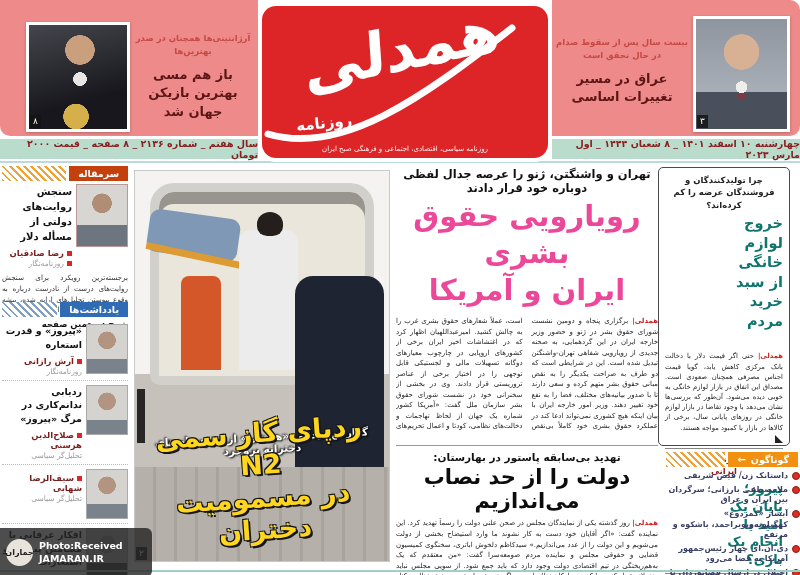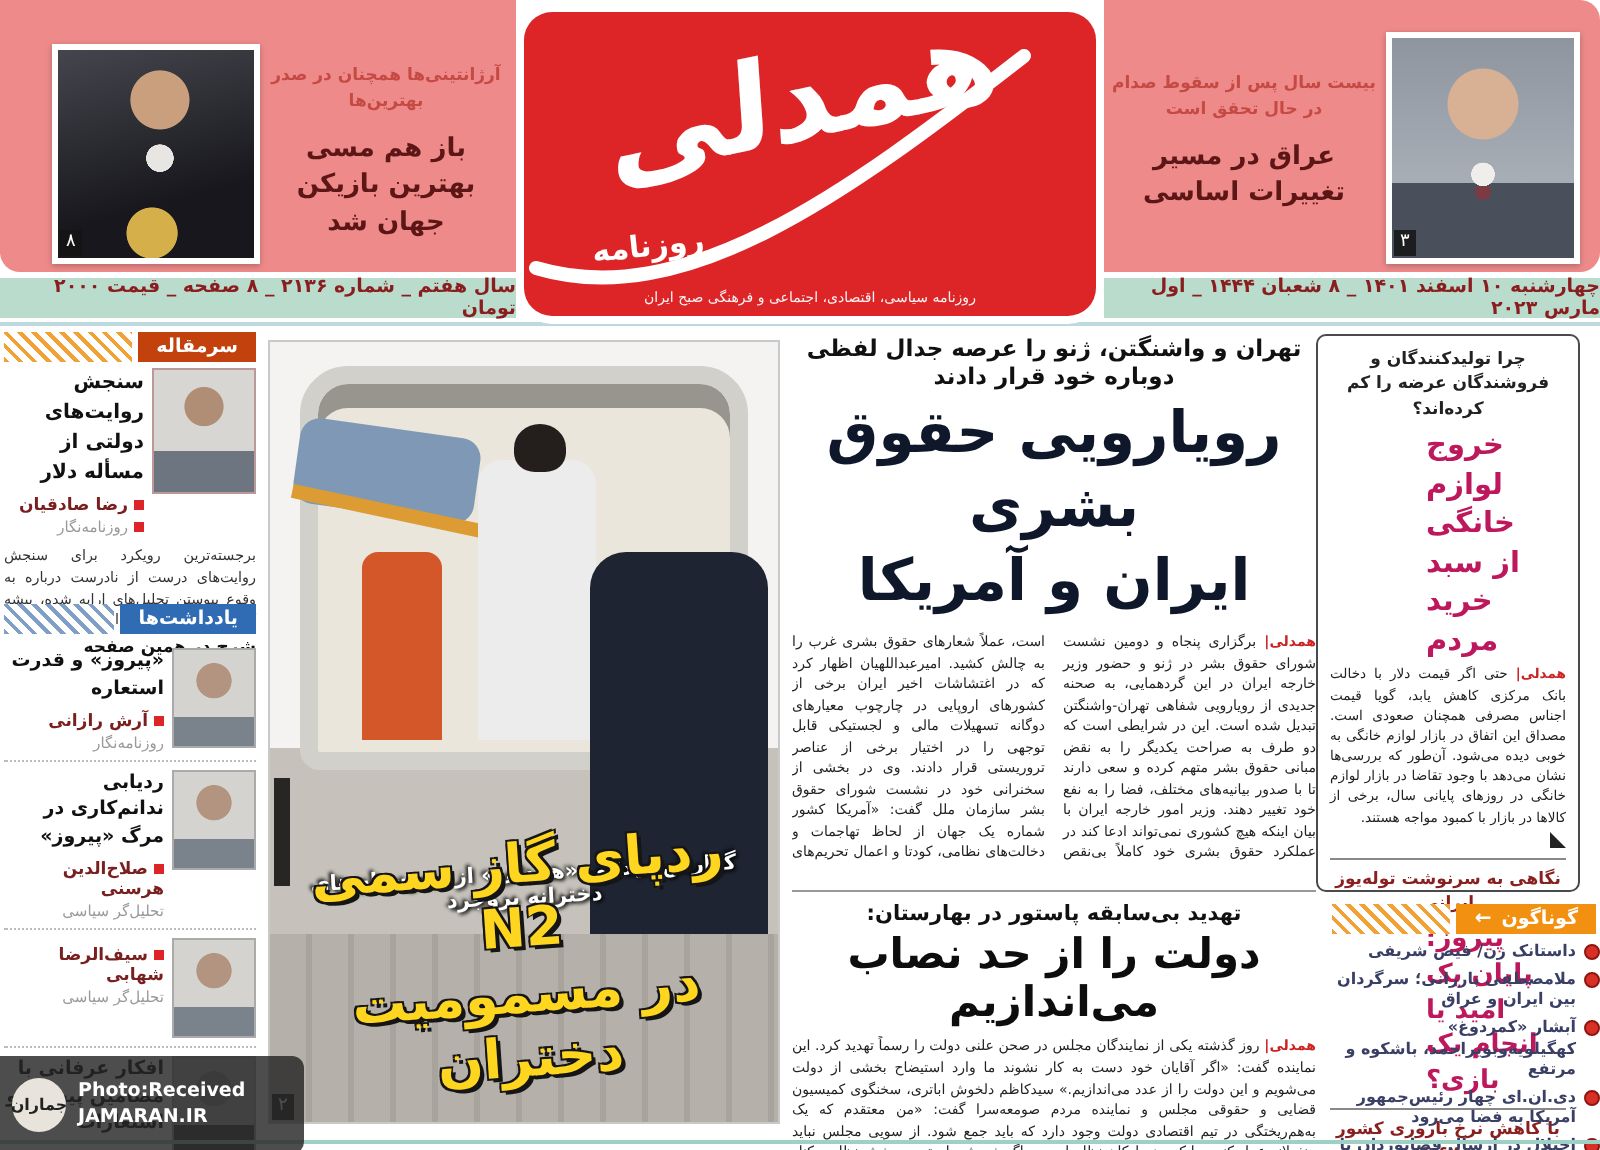--- a/index.html
+++ b/index.html
@@ -113,40 +113,40 @@
                 font-size:10.5px; font-weight:800; text-shadow:1px 1px 2px #000, -1px -1px 2px #000;
                 transform:rotate(-3deg); z-index:4; }
   .amb-title { position:absolute; left:0; bottom:14px; width:100%; text-align:center; color:#ffd61f;
                font-size:27px; font-weight:900; line-height:1.2; transform:rotate(-4deg);
                text-shadow:2px 2px 0 #151515, -1px -1px 0 #151515, 1px -1px 0 #151515, -1px 1px 0 #151515; z-index:4; }
   .credit-strip { position:absolute; left:2px; top:56%; width:8px; height:54px; background:rgba(10,10,10,.85); }
 
   
   .main-col { position:absolute; left:396px; top:167px; width:262px; }
   .lead-kicker { text-align:center; font-size:11.5px; font-weight:800; color:#111; }
-  .lead-title { text-align:center; font-size:29px; font-weight:900; color:#0f172a; line-height:1.28;
+  .lead-title { text-align:center; font-size:29px; font-weight:900; color:#ec4899; line-height:1.28;
                 margin-top:3px; letter-spacing:-.5px; }
   .brand { color:#c22; font-weight:800; }
   .lead-body { margin-top:7px; height:122px; column-count:2; column-gap:9px; font-size:7px;
                line-height:1.5; text-align:justify; color:#222; overflow:hidden; }
   .col-div { border-top:1px solid #999; margin:7px 0 5px; }
   .parl-kicker { text-align:center; font-size:10.5px; font-weight:800; color:#111; }
   .parl-title { text-align:center; font-size:21px; font-weight:900; color:#0d0d0d; margin-top:2px; }
   .parl-body { margin-top:5px; height:104px; font-size:7px; line-height:1.52; text-align:justify;
                color:#222; overflow:hidden; }
 
   
   .right-box { position:absolute; left:658px; top:167px; width:132px; height:279px;
                border:1.5px solid #4a4a4a; border-radius:5px; padding:6px 6px 8px; }
   .rb-kicker { text-align:center; font-size:8.5px; font-weight:800; color:#222; line-height:1.45; }
   .rb-kicker-red { color:#8a1f1f; }
-  .rb-title { text-align:left; font-size:14.5px; font-weight:900; color:#be185d; line-height:1.35;
+  .rb-title { text-align:right; font-size:14.5px; font-weight:900; color:#0f766e; line-height:1.35;
               margin-top:3px;margin-left:48px; }
   .rb-title-sm { font-size:13px; }
-  .rb-body { margin-top:1px; font-size:6.8px; line-height:1.5; text-align:justify; color:#222; }
+  .rb-body { margin-top:20px; font-size:6.8px; line-height:1.5; text-align:justify; color:#222; }
   .rb-div { border-top:1px solid #888; margin:5px 0 4px; }
   .pgref { width:0; height:0; border-left:8px solid #222; border-top:8px solid transparent;
            margin-top:2px; }
 
   .misc-row { left:666px; top:452px; width:132px; position:absolute; display:flex; height:15px; gap:3px; }
   .misc-list { position:absolute; left:664px; top:471px; width:136px; }
   .misc-item { display:flex; gap:4px; margin-bottom:3.5px; align-items:flex-start; }
   .misc-bullet { flex:0 0 auto; width:8px; height:8px; border-radius:50%; background:#d93025;
                  border:1.5px solid #8f1610; margin-top:1px; }
   .misc-text { font-size:8px; font-weight:bold; color:#3a3f66; line-height:1.3; }

